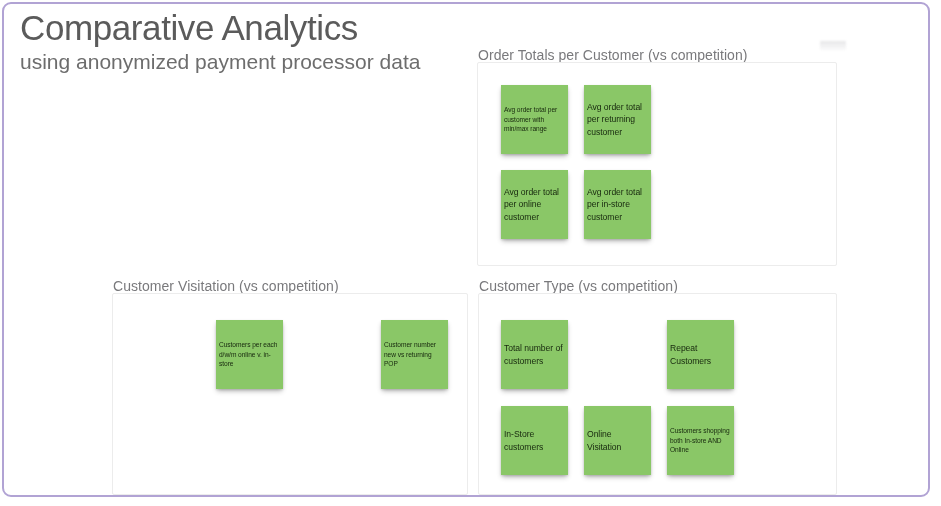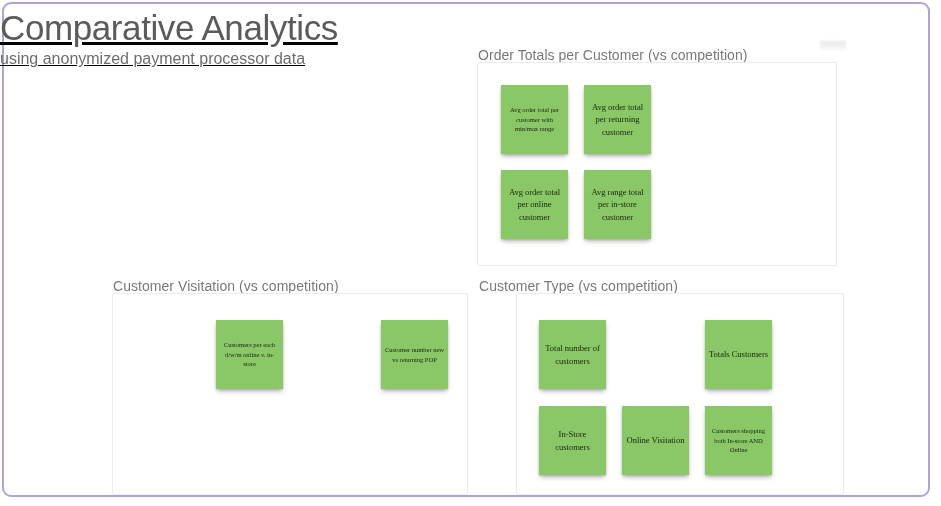--- a/index.html
+++ b/index.html
@@ -29,35 +29,34 @@
     height: 495px;
     border: 2px solid #b1a3d4;
     border-radius: 9px;
     background: #ffffff;
     box-sizing: border-box;
   }
 
   
   #heading {
     position: absolute;
-    left: 0;
+    left: 20px;
     top: 8px;
     width: 470px;
-    text-decoration: underline;
   }
   #page-title {
     font-size: 35px;
     font-weight: 300;
     letter-spacing: -0.4px;
     color: #5b5b5b;
     line-height: 1.12;
     white-space: nowrap;
   }
   #page-subtitle {
-    font-size: 16px;
+    font-size: 21px;
     font-weight: 400;
     color: #6d6d6d;
     line-height: 1.2;
     margin-top: 2px;
     white-space: nowrap;
   }
 
   
   .panel-group {
     position: absolute;
@@ -79,37 +78,35 @@
     box-sizing: border-box;
   }
 
   #group-order-totals { left: 477px; top: 50px; width: 360px; }
   #group-order-totals .panel-box { width: 360px; height: 204px; }
 
   #group-visitation { left: 112px; top: 281px; width: 336px; }
   #group-visitation .panel-box { width: 356px; height: 202px; }
 
   #group-customer-type { left: 478px; top: 281px; width: 359px; }
-  #group-customer-type .panel-box { width: 328px; height: 202px; margin-left: 38px; }
+  #group-customer-type .panel-box { width: 359px; height: 202px; }
 
   
   .note {
     position: absolute;
     width: 67px;
     height: 69px;
     background: #8ac767;
     display: flex;
     align-items: center;
     justify-content: center;
-    text-align: center;
     box-sizing: border-box;
     padding: 1px 3px;
     box-shadow: 0 3px 5px -1px rgba(0,0,0,0.30),
                 0 1px 2px rgba(0,0,0,0.12);
-    font-family: Liberation Serif, serif;
   }
   .note-text {
     color: #17280e;
     font-size: 8.6px;
     line-height: 12.2px;
     font-weight: 400;
     letter-spacing: -0.05px;
     word-break: normal;
   }
   .note.small .note-text {
@@ -147,21 +144,21 @@
         <div class="note small" style="left: 23px; top: 22px;">
           <span class="note-text">Avg order total per customer with min/max range</span>
         </div>
         <div class="note" style="left: 106px; top: 22px;">
           <span class="note-text">Avg order total per returning customer</span>
         </div>
         <div class="note" style="left: 23px; top: 107px;">
           <span class="note-text">Avg order total per online customer</span>
         </div>
         <div class="note" style="left: 106px; top: 107px;">
-          <span class="note-text">Avg range total per in-store customer</span>
+          <span class="note-text">Avg order total per in-store customer</span>
         </div>
       </div>
   </div>
 
   <div class="panel-group" id="group-visitation">
     <div class="panel-label">Customer Visitation (vs competition)</div>
     <div class="panel-box">
         <div class="note small" style="left: 103px; top: 26px;">
           <span class="note-text">Customers per each d/w/m online v. in-store</span>
         </div>
@@ -171,21 +168,21 @@
       </div>
   </div>
 
   <div class="panel-group" id="group-customer-type">
     <div class="panel-label">Customer Type (vs competition)</div>
     <div class="panel-box">
         <div class="note" style="left: 22px; top: 26px;">
           <span class="note-text">Total number of customers</span>
         </div>
         <div class="note" style="left: 188px; top: 26px;">
-          <span class="note-text">Totals Customers</span>
+          <span class="note-text">Repeat Customers</span>
         </div>
         <div class="note" style="left: 22px; top: 112px;">
           <span class="note-text">In-Store customers</span>
         </div>
         <div class="note" style="left: 105px; top: 112px;">
           <span class="note-text">Online Visitation</span>
         </div>
         <div class="note small" style="left: 188px; top: 112px;">
           <span class="note-text">Customers shopping both In-store AND Online</span>
         </div>

